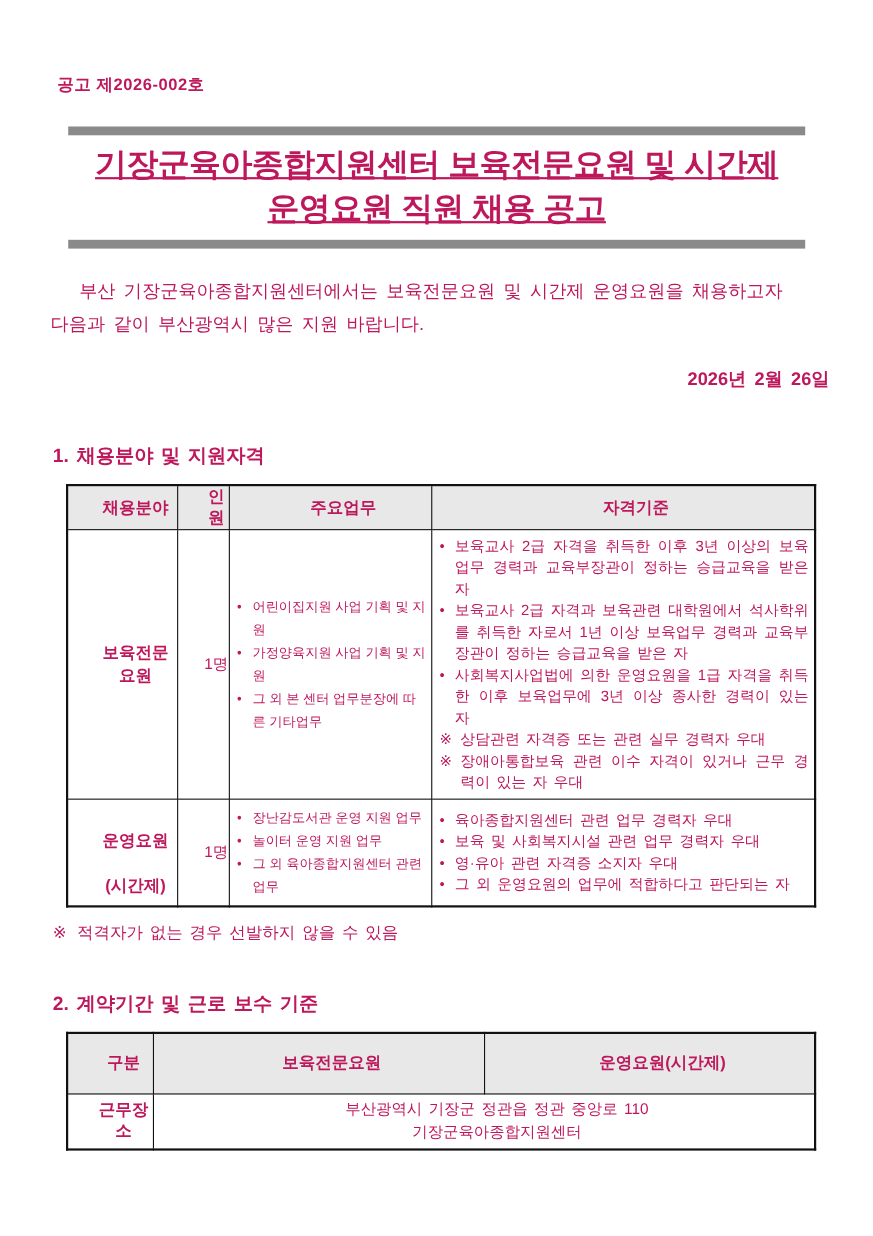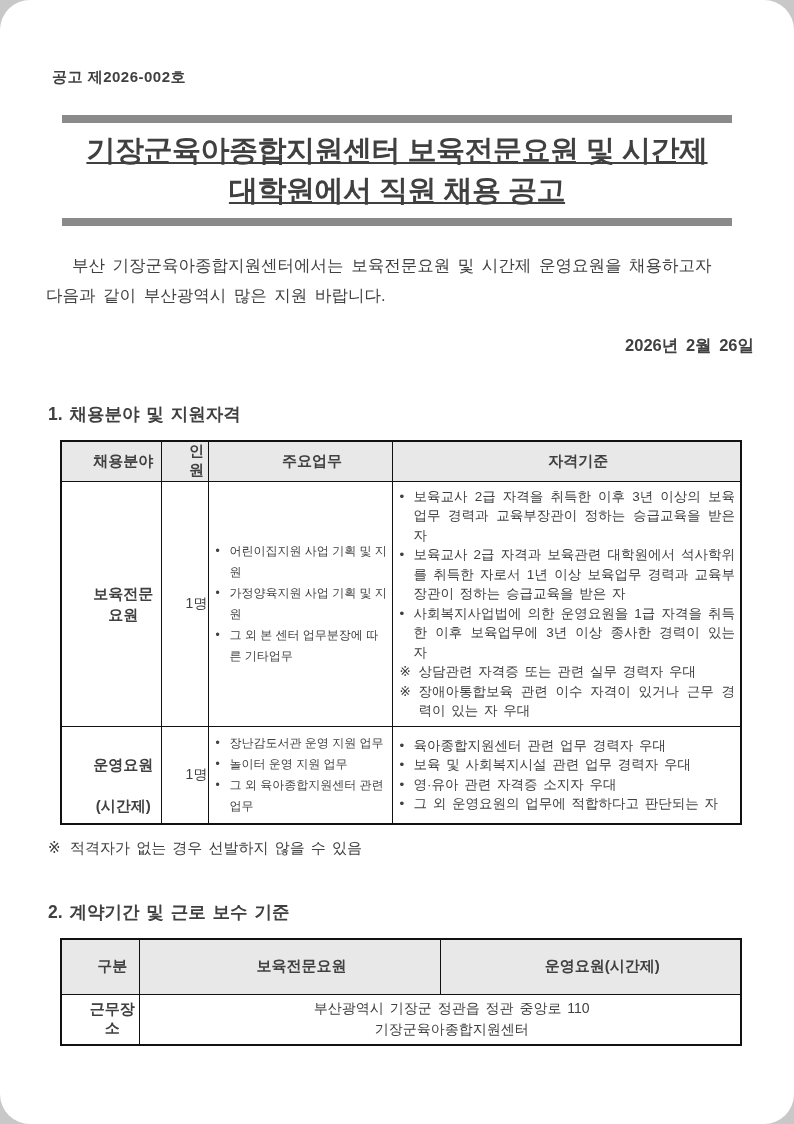--- a/index.html
+++ b/index.html
@@ -4,22 +4,21 @@
 <style>
   * { margin: 0; padding: 0; box-sizing: border-box; }
   html, body { background: #c8c8c8; }
   .page {
     width: 794px; height: 1124px;
     background: #ffffff;
     margin: 0 auto;
     position: relative;
     overflow: hidden;
     font-family: "Liberation Sans", "DejaVu Sans", sans-serif;
-    color: #404040;
-    border-radius: 30px;
+    color: #be185d;
   }
   .anno-no {
     padding-top: 68px;
     margin-left: 52px;
     font-size: 15px;
     font-weight: bold;
     letter-spacing: 0.5px;
   }
   .title-block { margin: 28px 62px 0 62px; text-decoration: underline; }
   .bar { height: 8px; background: #8a8a8a; }
@@ -117,21 +116,21 @@
 <body>
 
 <div class="page">
 
   <div class="anno-no">공고 제2026-002호</div>
 
   <div class="title-block">
     <div class="bar"></div>
     <h1 class="doc-title">
       <span>기장군육아종합지원센터 보육전문요원 및 시간제</span>
-      <span>대학원에서 직원 채용 공고</span>
+      <span>운영요원 직원 채용 공고</span>
     </h1>
     <div class="bar"></div>
   </div>
 
   <p class="intro">
     <span class="indent">부산 기장군육아종합지원센터에서는 보육전문요원 및 시간제 운영요원을 채용하고자</span><br>
     <span>다음과 같이 부산광역시 많은 지원 바랍니다.</span>
   </p>
 
   <div class="datesig">

